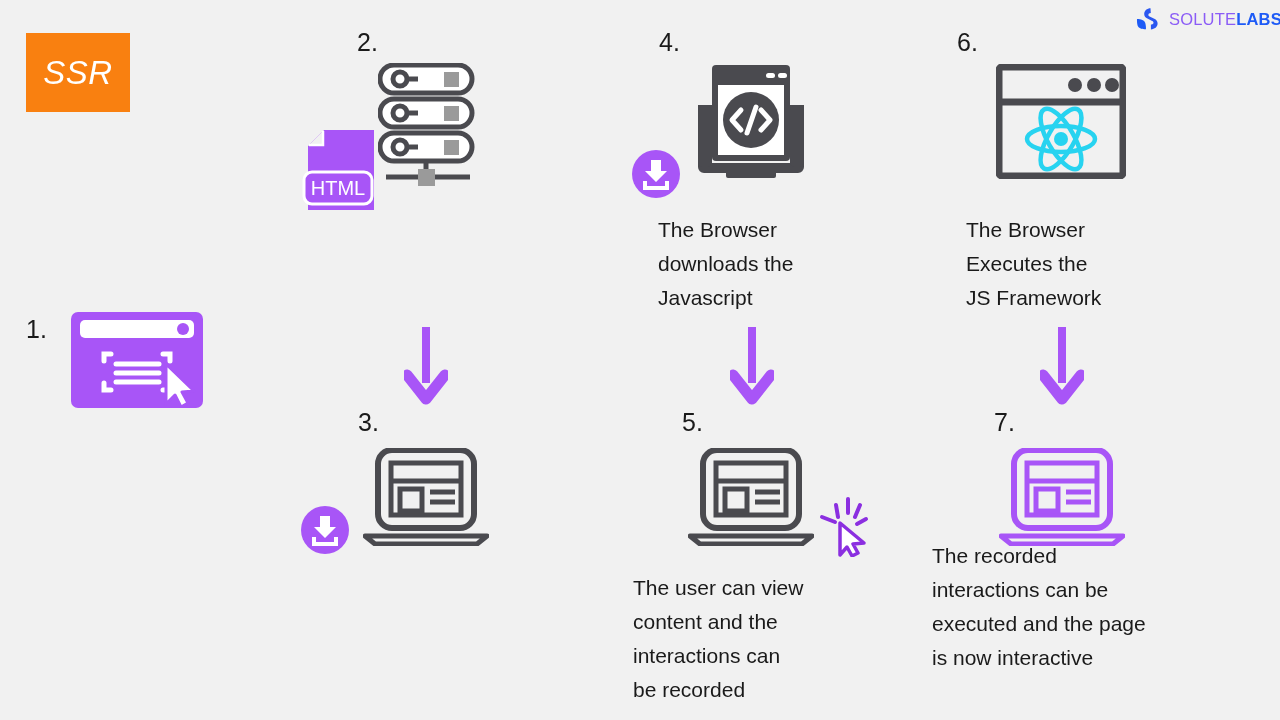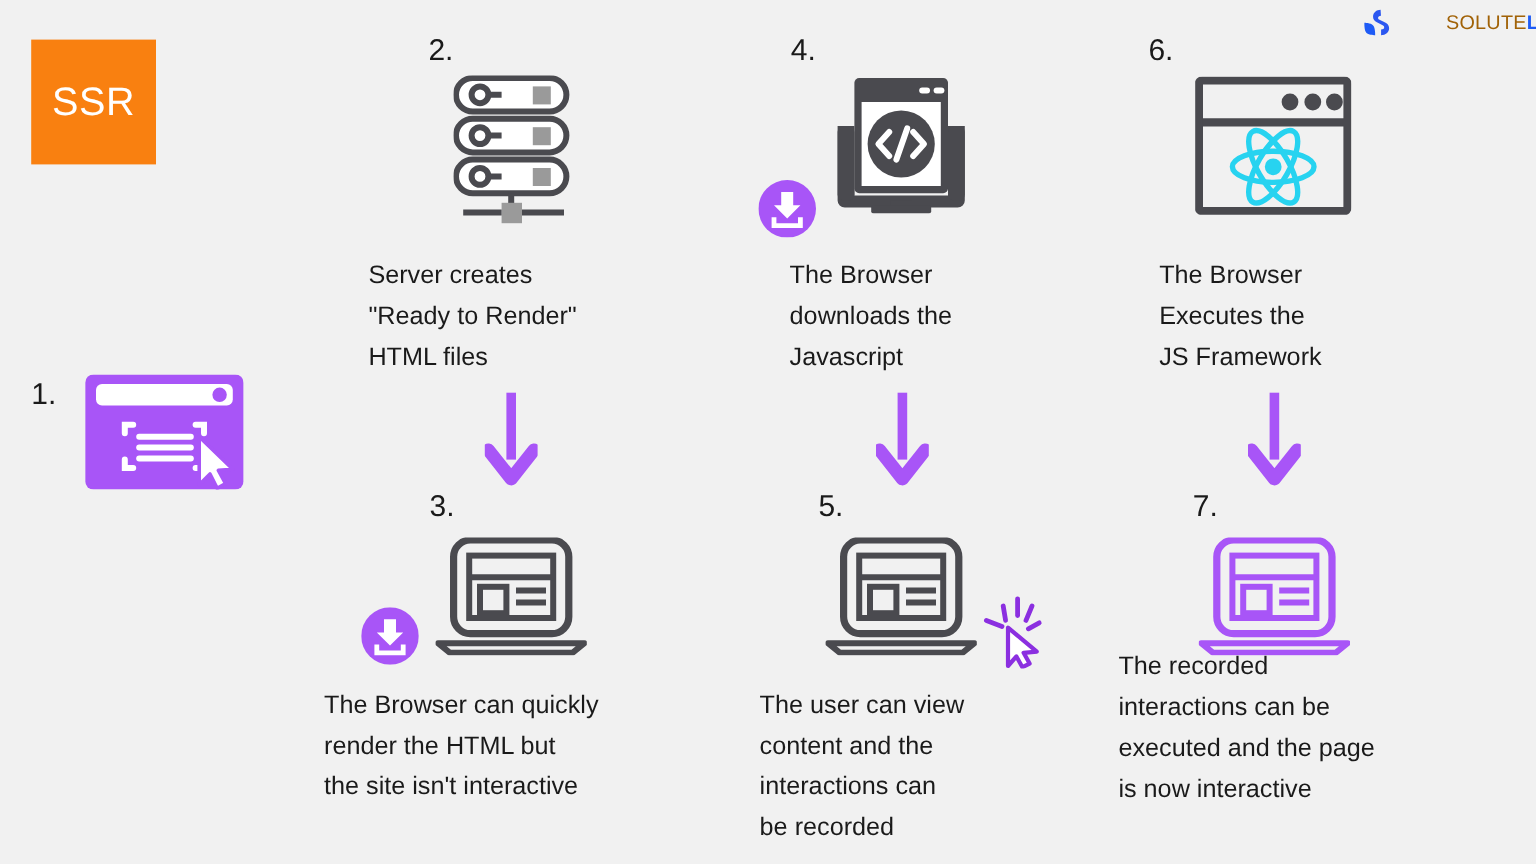--- a/index.html
+++ b/index.html
@@ -35,31 +35,32 @@
     width: 26px; height: 26px;
     position: relative;
     display: block;
   }
   #brand-logo .wordmark {
     font-size: 16.5px;
     letter-spacing: 0.2px;
     font-weight: 500;
     white-space: nowrap;
   }
-  #brand-logo .wm-solute { color: #a16207; margin-left: 36px; }
+  #brand-logo .wm-solute { color: #8b5cf6; }
   #brand-logo .wm-labs { color: #1E5BF6; font-weight: 700; }
 
   
   #ssr-badge {
     left: 26px; top: 33px;
-    width: 104px; height: 104px;
+    width: 104px; height: 79px;
     background: #F98010;
     display: flex;
     align-items: center;
     justify-content: center;
+    font-style: italic;
   }
   #ssr-badge .ssr-text {
     color: #FFFFFF;
     font-size: 33px;
     letter-spacing: 0.5px;
     font-weight: 400;
   }
 
   
   .step-num {
@@ -130,20 +131,29 @@
         <line x1="45" y1="70" x2="88" y2="70"></line>
       </g>
 
       <path d="M95 52 L95 92 L104 83 L110 95 L117 91 L111 80 L123 79 Z" fill="#FFFFFF" stroke="#A855F7" stroke-width="3" stroke-linejoin="round"></path>
     </svg>
   </div>
 
 
   <div class="abs step-num" style="left:357px; top:30px;">2.</div>
 
+  <div class="abs" style="left:302px; top:130px;">
+    <svg class="icon-svg" width="76" height="80" viewBox="0 0 76 80">
+      <path d="M22 0 H72 V80 H6 V16 Z" fill="#A855F7"></path>
+      <path d="M22 0 L6 16 H22 Z" fill="#F1F1F1"></path>
+      <path d="M21 1 L21 15 L7 15" fill="none" stroke="#FFFFFF" stroke-width="2.5"></path>
+      <rect x="2" y="42" width="68" height="32" rx="8" fill="#A855F7" stroke="#FFFFFF" stroke-width="3"></rect>
+      <text x="36" y="65" font-family="Liberation Sans, sans-serif" font-size="20" fill="#FFFFFF" text-anchor="middle">HTML</text>
+    </svg>
+  </div>
 
   <div class="abs" style="left:378px; top:63px;">
     <svg class="icon-svg" width="100" height="125" viewBox="0 0 100 125">
       <g>
 
         <rect x="2" y="2" width="92" height="28" rx="14" fill="#FFFFFF" stroke="#4A4A4F" stroke-width="5"></rect>
         <circle cx="22" cy="16" r="7" fill="none" stroke="#4A4A4F" stroke-width="5"></circle>
         <line x1="29" y1="16" x2="40" y2="16" stroke="#4A4A4F" stroke-width="5"></line>
         <rect x="66" y="9" width="15" height="15" fill="#9A9A9A"></rect>
 
@@ -158,23 +168,20 @@
         <rect x="66" y="77" width="15" height="15" fill="#9A9A9A"></rect>
 
         <line x1="48" y1="98" x2="48" y2="108" stroke="#4A4A4F" stroke-width="5"></line>
         <rect x="40" y="106" width="17" height="17" fill="#9A9A9A"></rect>
         <line x1="8" y1="114" x2="40" y2="114" stroke="#4A4A4F" stroke-width="5"></line>
         <line x1="57" y1="114" x2="92" y2="114" stroke="#4A4A4F" stroke-width="5"></line>
       </g>
     </svg>
   </div>
 
-  <div class="abs caption" style="left:307px; top:213px; width:300px;">Server creates
-"Ready to Render"
-HTML files</div>
 
   <div class="abs arrow" style="left:404px; top:327px;">
     <svg class="icon-svg" width="44" height="78" viewBox="0 0 44 78">
       <rect x="18" y="0" width="8" height="56" fill="#A855F7"></rect>
       <path d="M3 48 L22 72 L41 48" fill="none" stroke="#A855F7" stroke-width="11" stroke-linecap="round" stroke-linejoin="round"></path>
     </svg>
   </div>
 
   <div class="abs step-num" style="left:358px; top:410px;">3.</div>
 
@@ -191,23 +198,20 @@
   </div>
 
   <div class="abs dl-badge" style="left:301px; top:506px;">
     <svg class="icon-svg" width="48" height="48" viewBox="0 0 48 48">
       <circle cx="24" cy="24" r="24" fill="#A855F7"></circle>
       <path d="M19 10 H29 V21 H35 L24 32 L13 21 H19 Z" fill="#FFFFFF"></path>
       <path d="M13 31 V38 H35 V31" fill="none" stroke="#FFFFFF" stroke-width="4"></path>
     </svg>
   </div>
 
-  <div class="abs caption" style="left:270px; top:571px; width:330px;">The Browser can quickly
-render the HTML but
-the site isn't interactive</div>
 
   <div class="abs step-num" style="left:659px; top:30px;">4.</div>
 
   <div class="abs" style="left:690px; top:63px;">
     <svg class="icon-svg" width="122" height="115" viewBox="0 0 122 115">
 
       <path d="M8 42 h14 v58 h78 v-58 h14 v62 a6 6 0 0 1 -6 6 H14 a6 6 0 0 1 -6 -6 Z" fill="#4A4A4F"></path>
       <rect x="8" y="42" width="14" height="62" rx="5" fill="#4A4A4F"></rect>
       <rect x="100" y="42" width="14" height="62" rx="5" fill="#4A4A4F"></rect>
 

